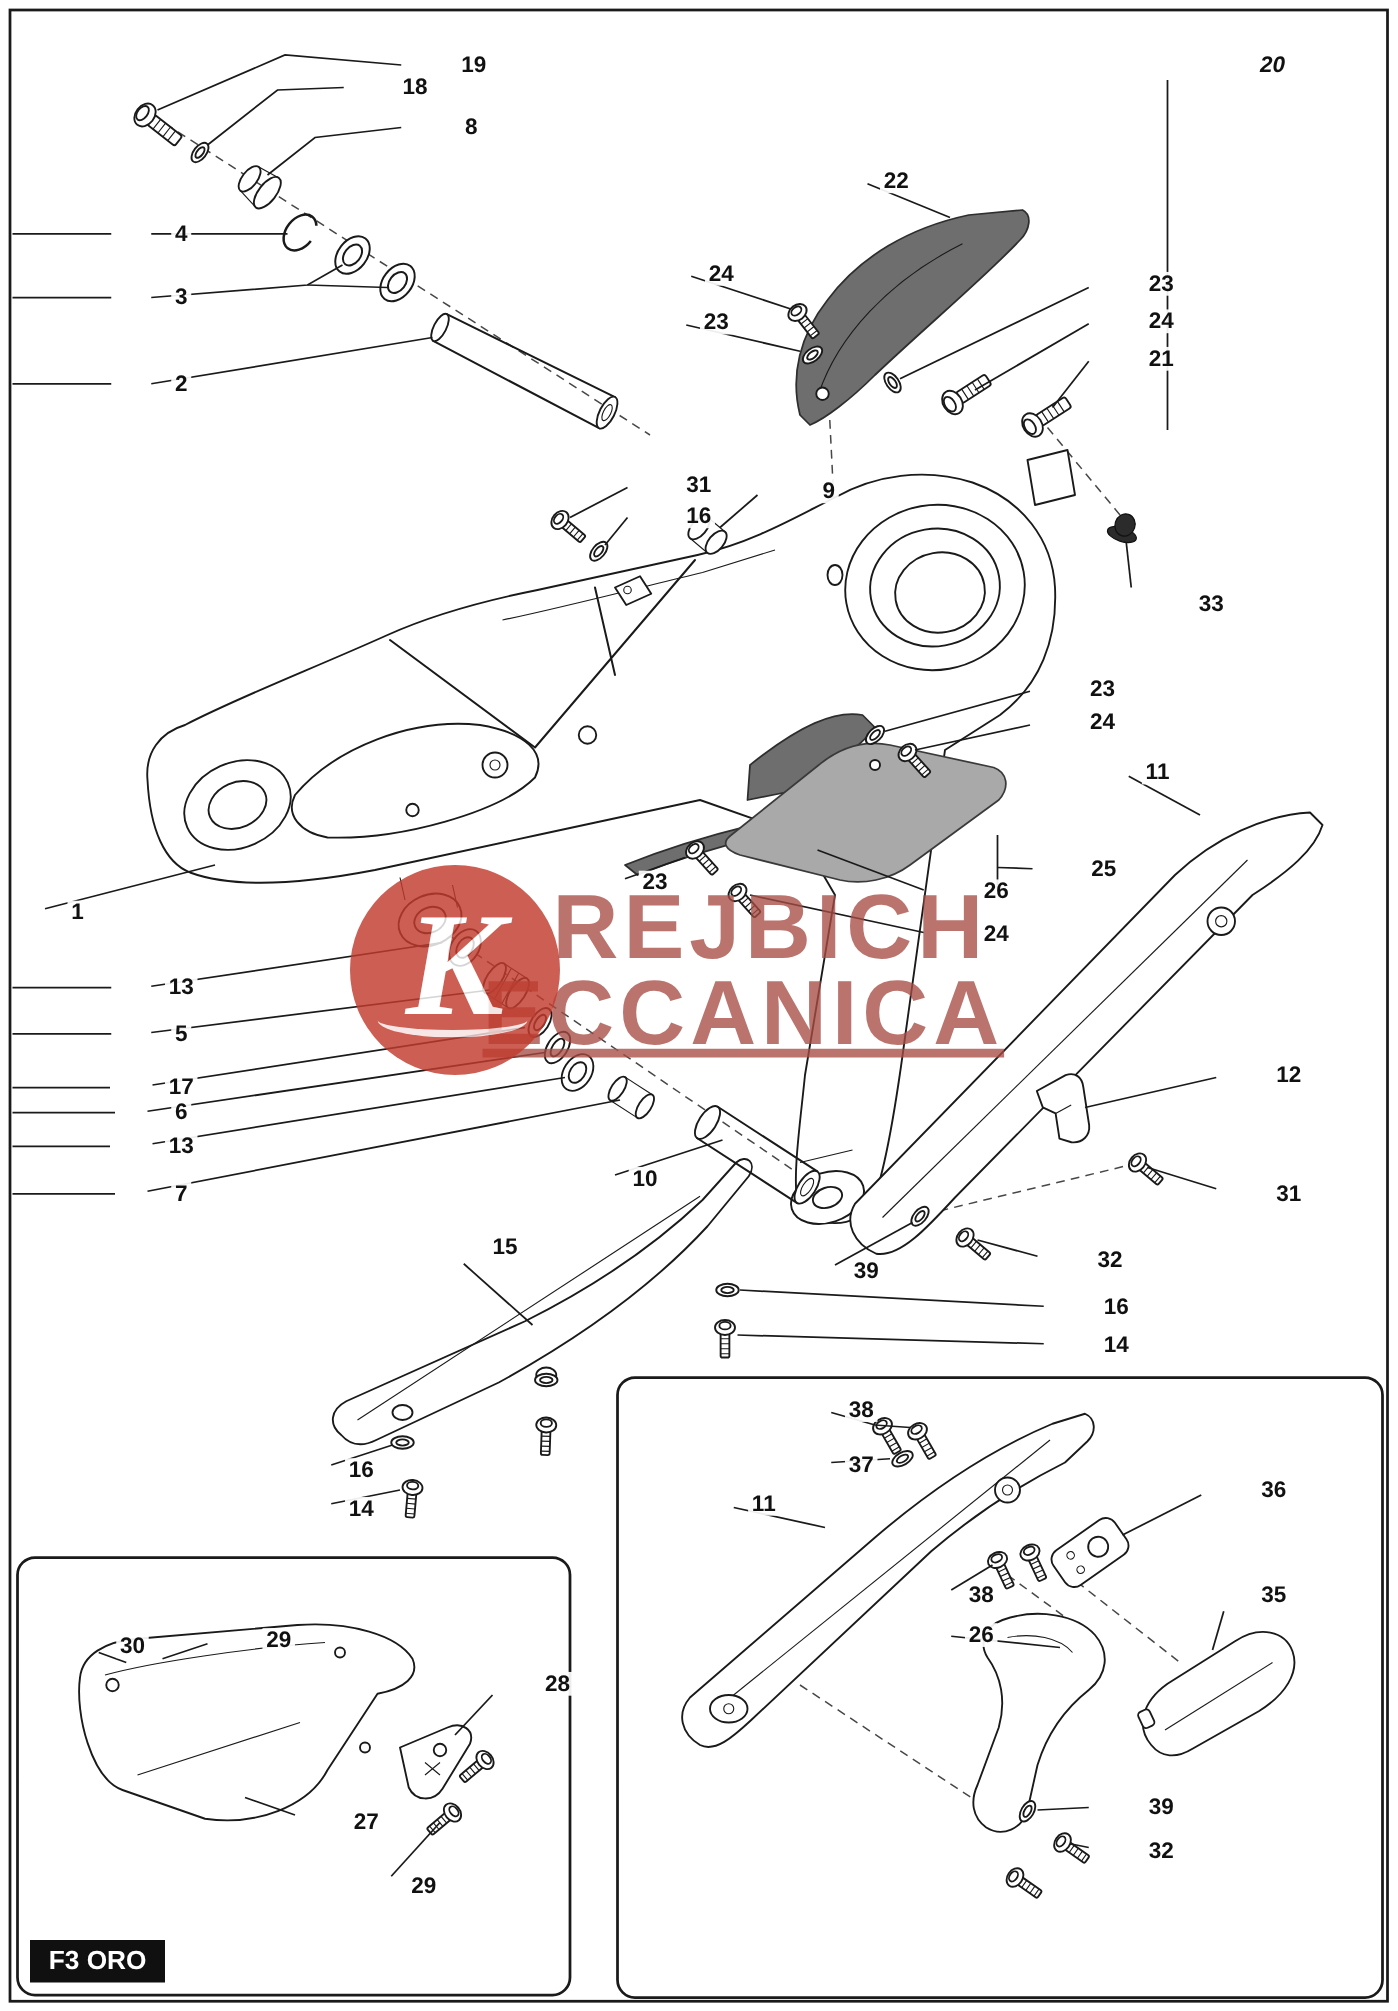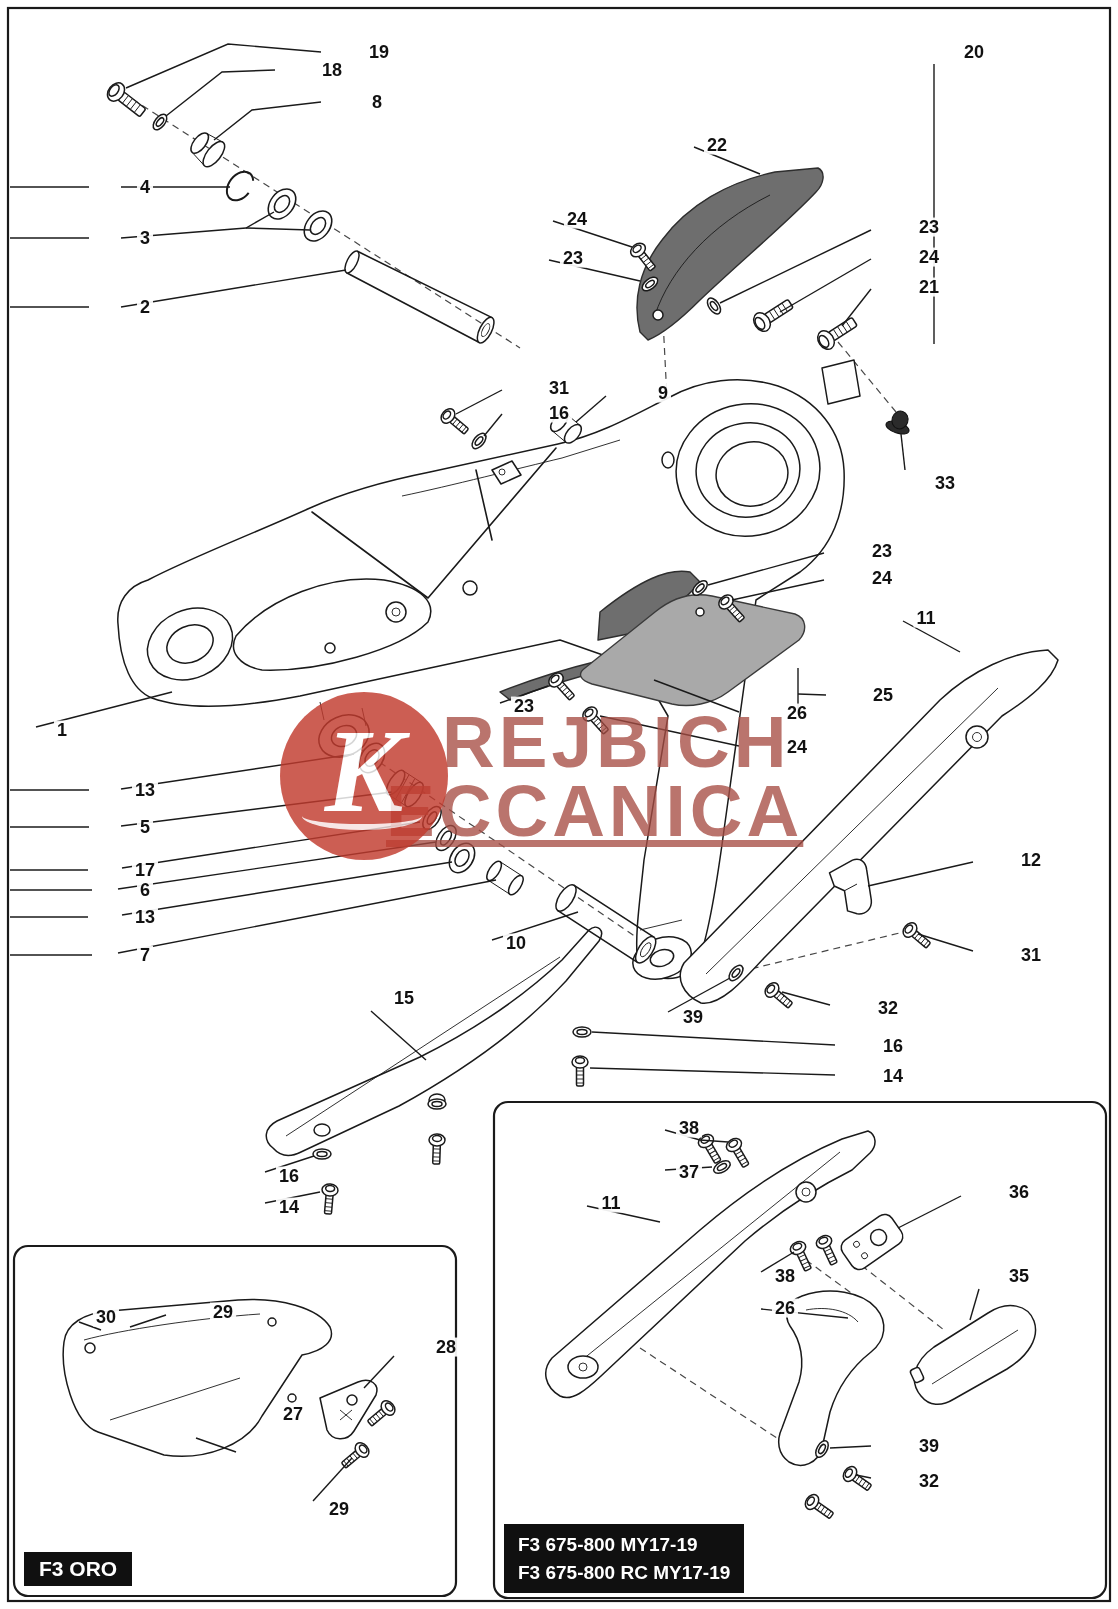--- a/index.html
+++ b/index.html
@@ -392,31 +392,31 @@
   </div>
 </div>
 
 <div id="label-layer">
       <div class="part-label" style="left: 339px; top: 52px;">19</div>
       <div class="part-label" style="left: 292px; top: 70px;">18</div>
       <div class="part-label" style="left: 337px; top: 102px;">8</div>
       <div class="part-label" style="left: 105px; top: 187px;">4</div>
       <div class="part-label" style="left: 105px; top: 238px;">3</div>
       <div class="part-label" style="left: 105px; top: 307px;">2</div>
-      <div class="part-label" style="left: 934px; top: 52px;">20</div>
+      <div class="part-label" style="left: 978px; top: 52px; font-style: italic;">20</div>
       <div class="part-label" style="left: 677px; top: 145px;">22</div>
       <div class="part-label" style="left: 537px; top: 219px;">24</div>
       <div class="part-label" style="left: 533px; top: 258px;">23</div>
       <div class="part-label" style="left: 889px; top: 227px;">23</div>
       <div class="part-label" style="left: 889px; top: 257px;">24</div>
       <div class="part-label" style="left: 889px; top: 287px;">21</div>
       <div class="part-label" style="left: 519px; top: 388px;">31</div>
       <div class="part-label" style="left: 519px; top: 413px;">16</div>
       <div class="part-label" style="left: 623px; top: 393px;">9</div>
-      <div class="part-label" style="left: 905px; top: 483px;">33</div>
+      <div class="part-label" style="left: 929px; top: 483px;">33</div>
       <div class="part-label" style="left: 842px; top: 551px;">23</div>
       <div class="part-label" style="left: 842px; top: 578px;">24</div>
       <div class="part-label" style="left: 886px; top: 618px;">11</div>
       <div class="part-label" style="left: 843px; top: 695px;">25</div>
       <div class="part-label" style="left: 757px; top: 713px;">26</div>
       <div class="part-label" style="left: 484px; top: 706px;">23</div>
       <div class="part-label" style="left: 757px; top: 747px;">24</div>
       <div class="part-label" style="left: 22px; top: 730px;">1</div>
       <div class="part-label" style="left: 105px; top: 790px;">13</div>
       <div class="part-label" style="left: 105px; top: 827px;">5</div>
@@ -430,32 +430,28 @@
       <div class="part-label" style="left: 653px; top: 1017px;">39</div>
       <div class="part-label" style="left: 848px; top: 1008px;">32</div>
       <div class="part-label" style="left: 853px; top: 1046px;">16</div>
       <div class="part-label" style="left: 853px; top: 1076px;">14</div>
       <div class="part-label" style="left: 364px; top: 998px; text-align: center;">15</div>
       <div class="part-label" style="left: 249px; top: 1176px;">16</div>
       <div class="part-label" style="left: 249px; top: 1207px;">14</div>
       <div class="part-label" style="left: 66px; top: 1317px;">30</div>
       <div class="part-label" style="left: 183px; top: 1312px;">29</div>
       <div class="part-label" style="left: 406px; top: 1347px;">28</div>
-      <div class="part-label" style="left: 253px; top: 1414px;">27</div>
+      <div class="part-label" style="left: 253px; top: 1458px;">27</div>
       <div class="part-label" style="left: 299px; top: 1509px;">29</div>
       <div class="part-label" style="left: 649px; top: 1128px;">38</div>
       <div class="part-label" style="left: 649px; top: 1172px;">37</div>
       <div class="part-label" style="left: 571px; top: 1203px;">11</div>
       <div class="part-label" style="left: 979px; top: 1192px;">36</div>
       <div class="part-label" style="left: 745px; top: 1276px;">38</div>
       <div class="part-label" style="left: 979px; top: 1276px;">35</div>
       <div class="part-label" style="left: 745px; top: 1308px;">26</div>
       <div class="part-label" style="left: 889px; top: 1446px;">39</div>
       <div class="part-label" style="left: 889px; top: 1481px;">32</div>
     </div>
 
 <div class="badge badge-oro">F3 ORO</div>
-<div class="badge badge-variant">
-  <div>F3 675-800 MY17-19</div>
-  <div>F3 675-800 RC MY17-19</div>
+
 </div>
 
-</div>
-
 </body></html>

